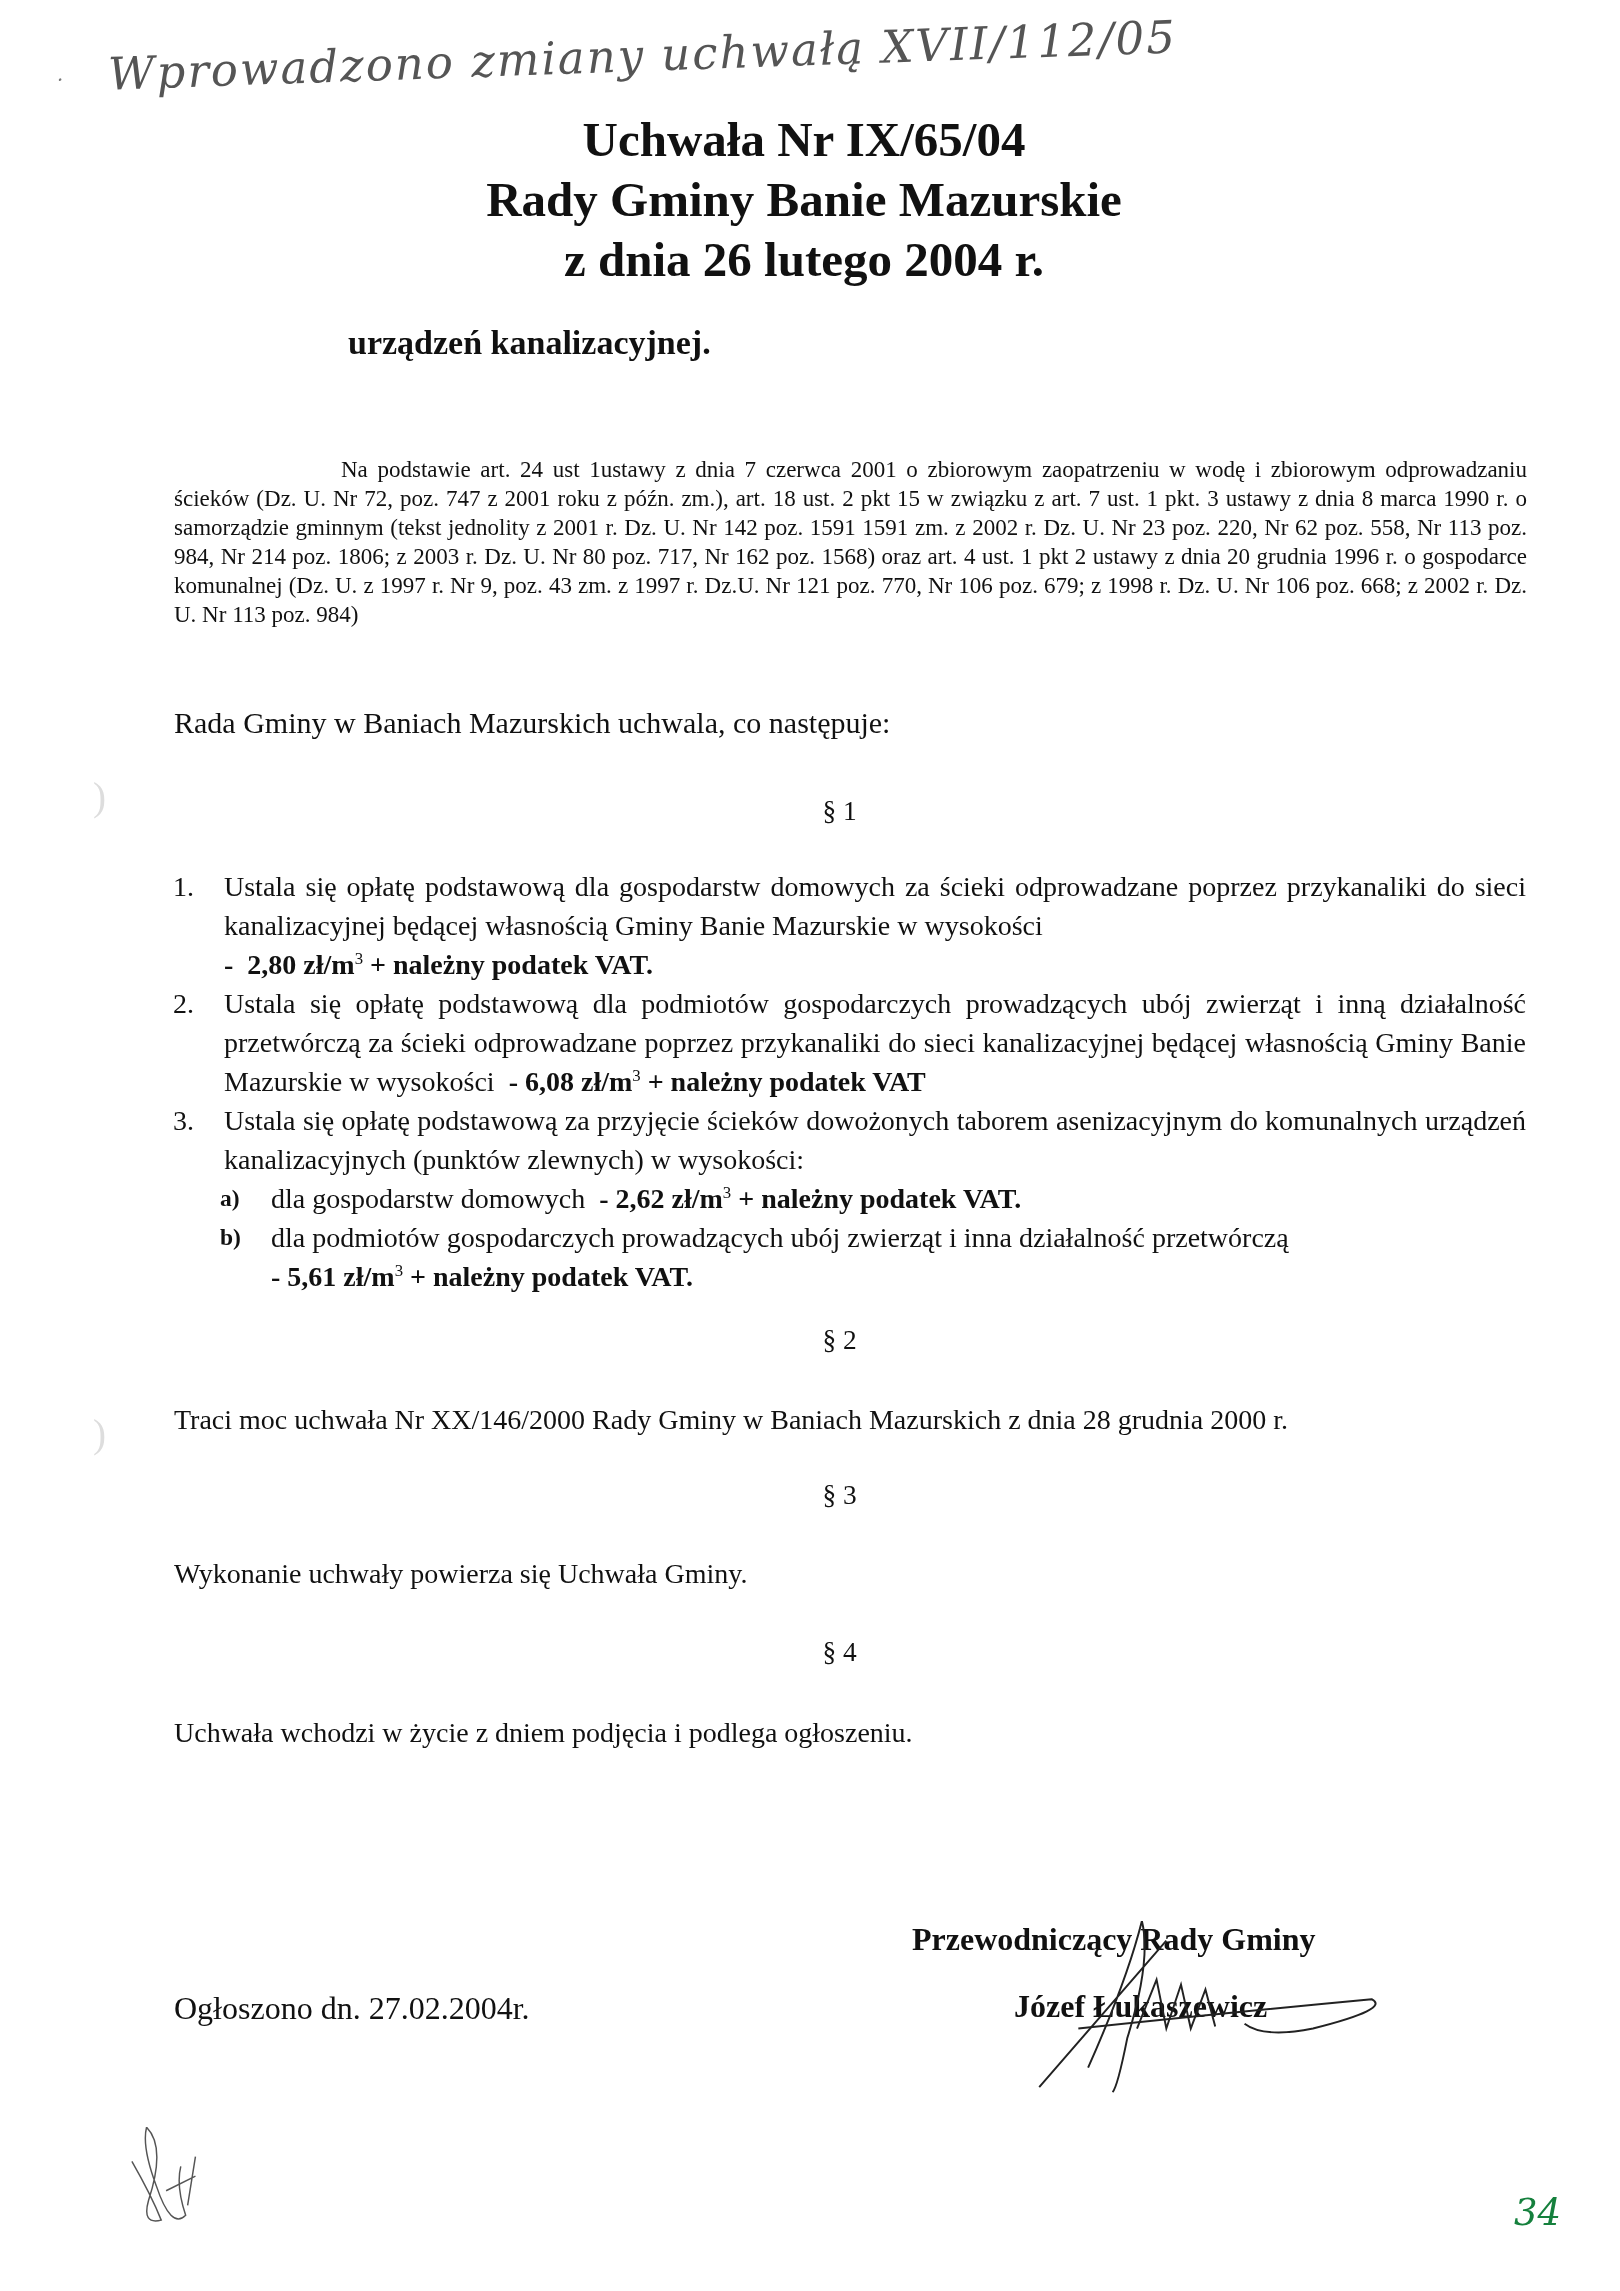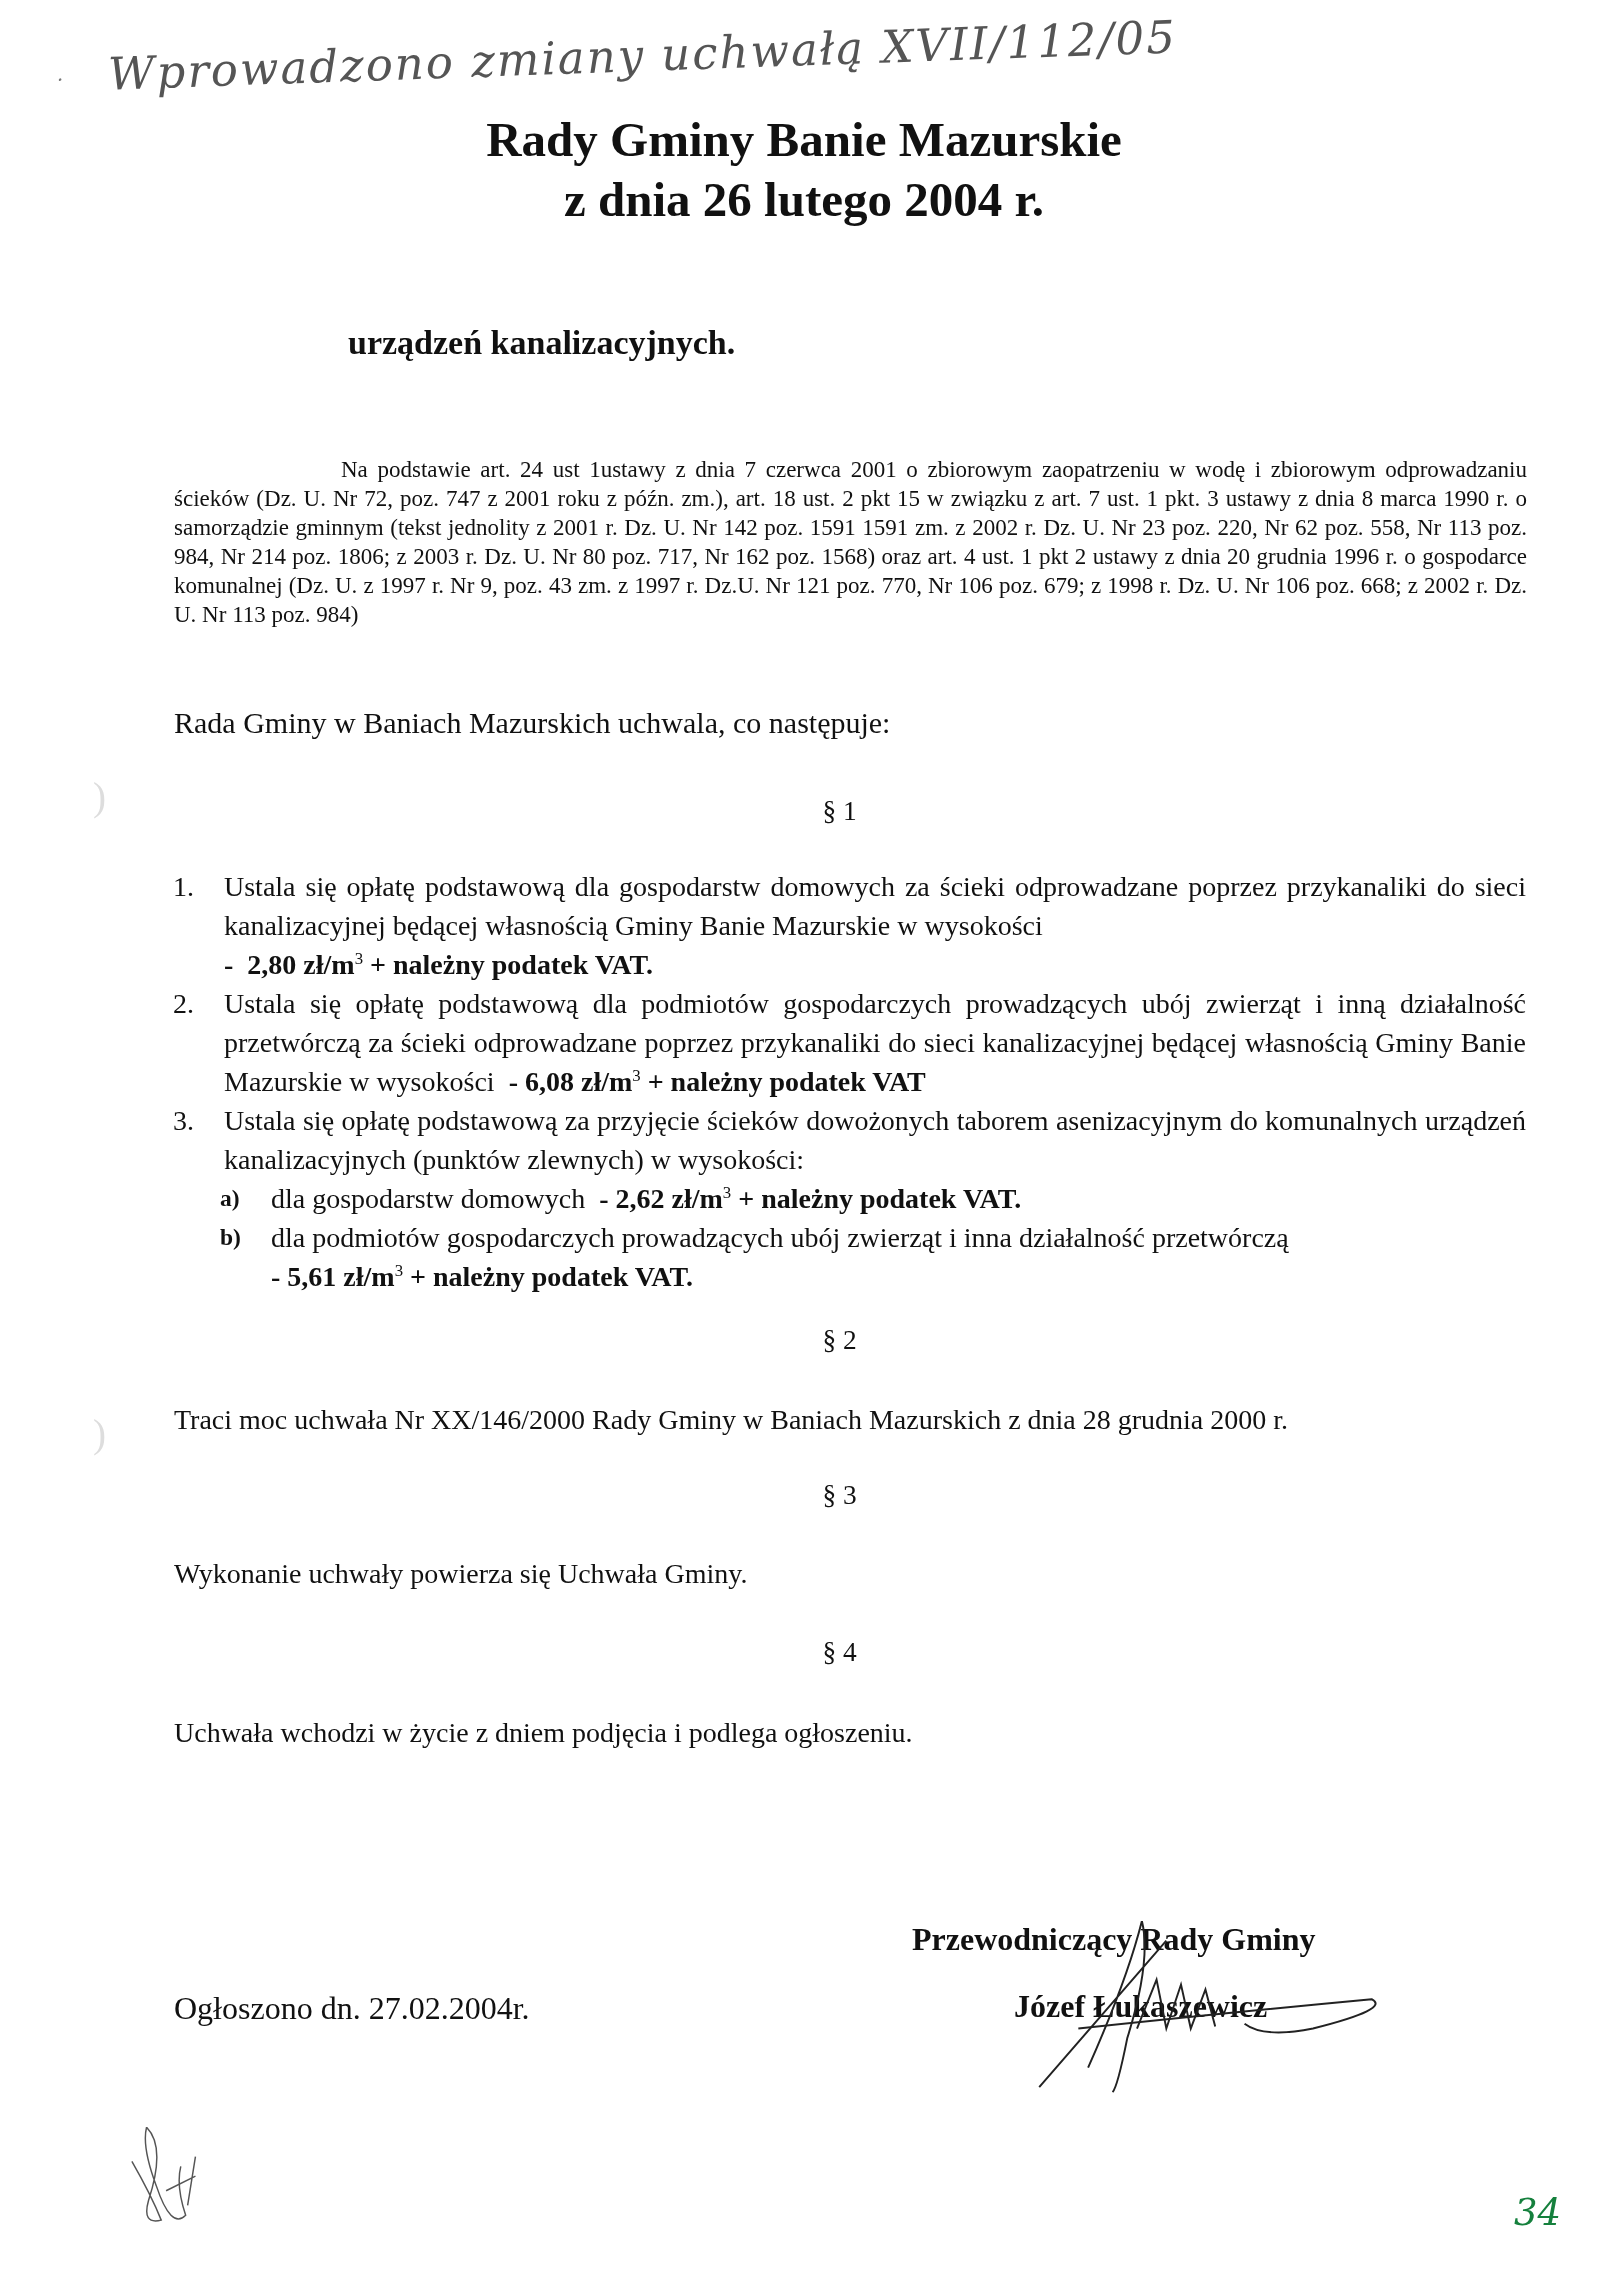--- a/index.html
+++ b/index.html
@@ -32,26 +32,27 @@
   .initials-svg { left: 127px; top: 2127px; }
   .edge-mark { color: #ddd; font-size: 39px; }
 </style>
 </head>
 <body>
 
 <div class="abs annot-dot hand">·</div>
 <div class="abs annot hand">Wprowadzono zmiany uchwałą XVII/112/05</div>
 
 <div class="title-block">
+  <div>Uchwała Nr IX/65/04</div>
   <div>Rady Gminy Banie Mazurskie</div>
   <div>z dnia 26 lutego 2004 r.</div>
 </div>
 
 <div class="abs subject">
-  <span class="l2">urządzeń kanalizacyjnych.</span>
+  <span class="l2">urządzeń kanalizacyjnej.</span>
 </div>
 
 <div class="abs basis"><span class="indent"></span><span>Na podstawie art. 24 ust 1ustawy z dnia 7 czerwca 2001 o zbiorowym zaopatrzeniu w wodę i zbiorowym odprowadzaniu ścieków (Dz. U. Nr 72, poz. 747 z 2001 roku z późn. zm.), art. 18 ust. 2 pkt 15 w związku z art. 7 ust. 1 pkt. 3 ustawy z dnia 8 marca 1990 r. o samorządzie gminnym (tekst jednolity z 2001 r. Dz. U. Nr 142 poz. 1591 1591 zm. z 2002 r. Dz. U. Nr 23 poz. 220, Nr 62 poz. 558, Nr 113 poz. 984, Nr 214 poz. 1806; z 2003 r. Dz. U. Nr 80 poz. 717, Nr 162 poz. 1568) oraz art. 4 ust. 1 pkt 2 ustawy z dnia 20 grudnia 1996 r. o gospodarce komunalnej (Dz. U. z 1997 r. Nr 9, poz. 43 zm. z 1997 r. Dz.U. Nr 121 poz. 770, Nr 106 poz. 679; z 1998 r. Dz. U. Nr 106 poz. 668; z 2002 r. Dz. U. Nr 113 poz. 984)</span></div>
 
 <div class="abs decree">Rada Gminy w Baniach Mazurskich uchwala, co następuje:</div>
 
 <div class="abs par" style="top:796px;">§ 1</div>
 
 <div class="abs list">
   <div class="li">

